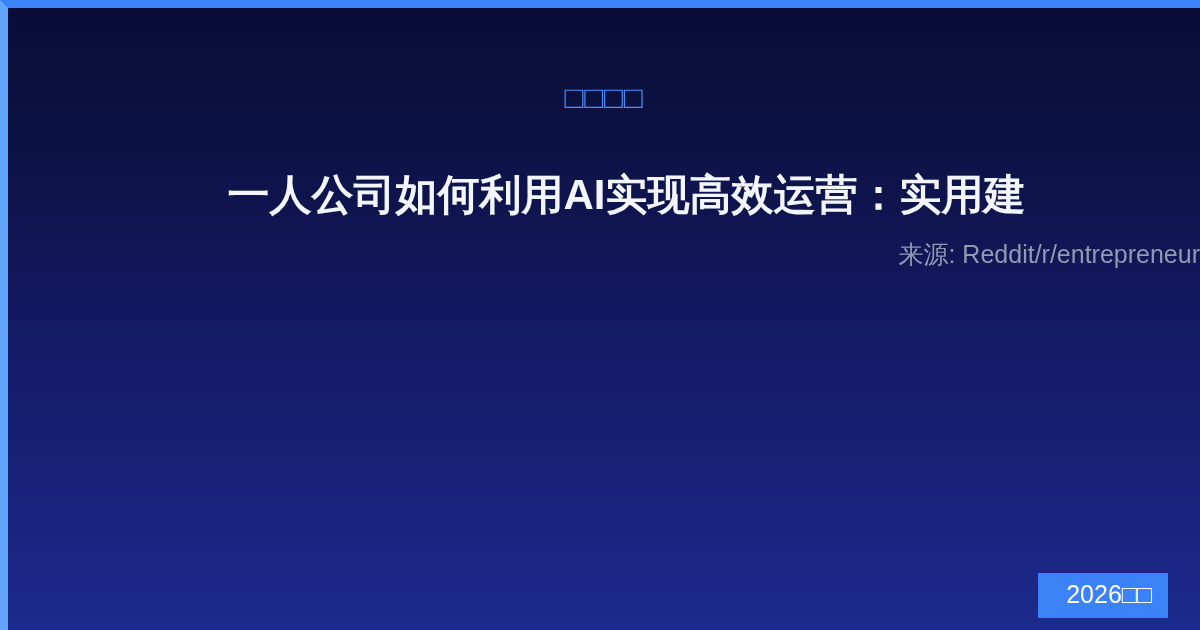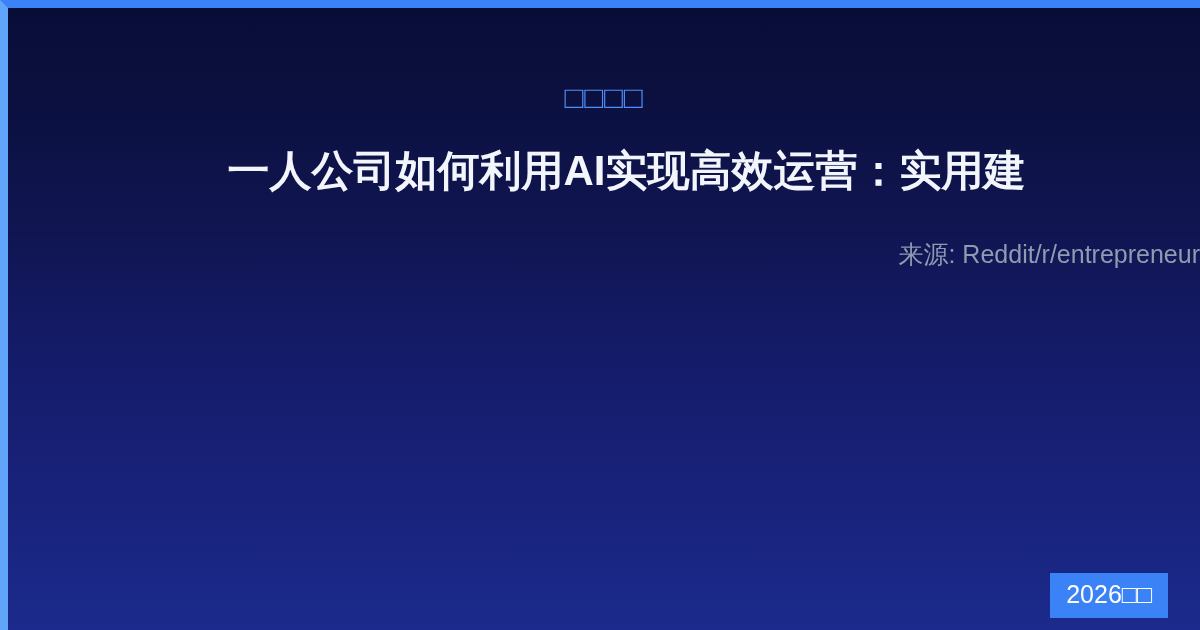--- a/index.html
+++ b/index.html
@@ -41,21 +41,21 @@
     color: #4f8ef7;
     font-size: 31px;
     line-height: 1.0;
     letter-spacing: 1px;
     white-space: nowrap;
   }
 
   
   .headline {
     position: absolute;
-    top: 138px;
+    top: 162px;
     left: 0;
     right: 0;
     text-align: center;
     color: #f2f5fb;
     font-size: 42px;
     font-weight: 700;
     line-height: 1.18;
     letter-spacing: 0px;
     white-space: nowrap;
     overflow: hidden;
@@ -80,21 +80,21 @@
 
   
   .badge {
     position: absolute;
     right: 32px;
     bottom: 12px;
     background: #3b82f6;
     color: #ffffff;
     font-size: 25px;
     line-height: 1;
-    padding: 9px 16px 11px 16px;
+    padding: 9px 16px 11px 28px;
     white-space: nowrap;
     border-radius: 0px;
   }
 </style>
 </head>
 <body>
 
 <div id="card">
 
   <div class="eyebrow">□□□□</div>

